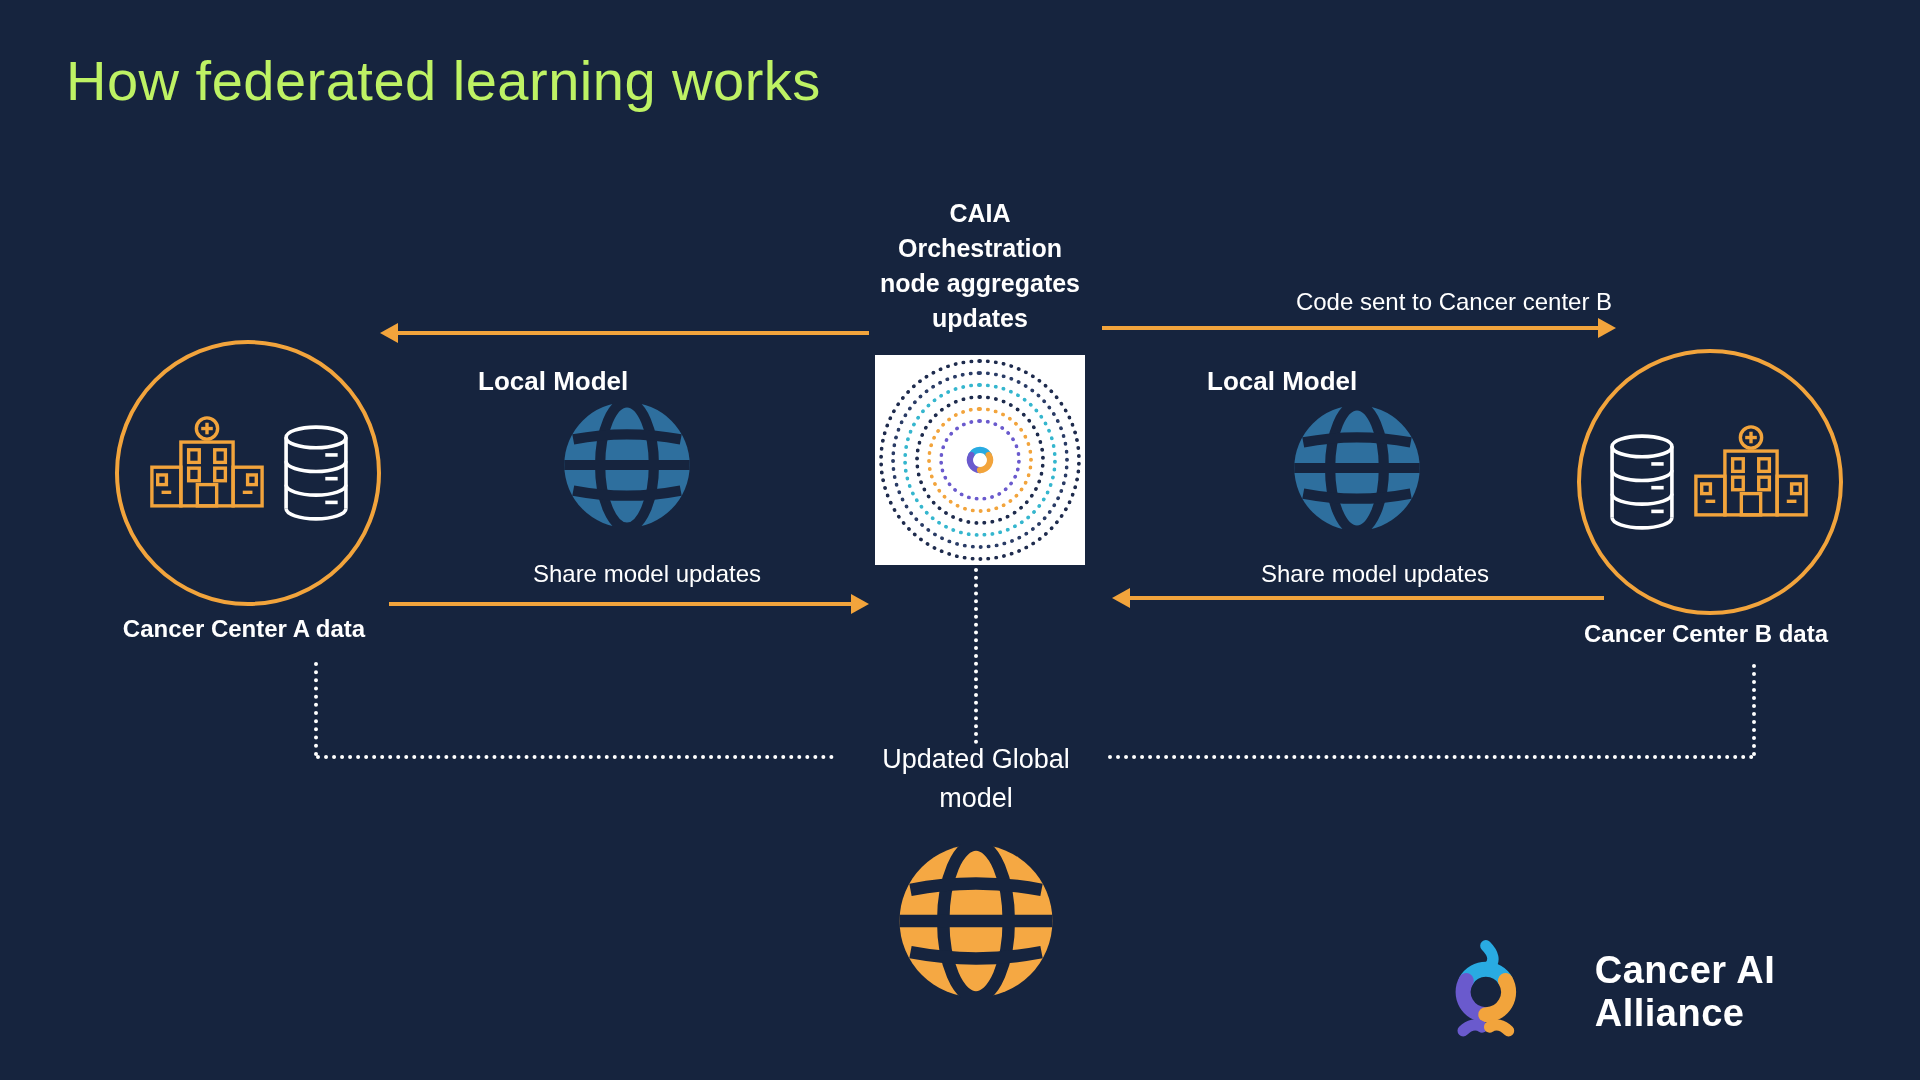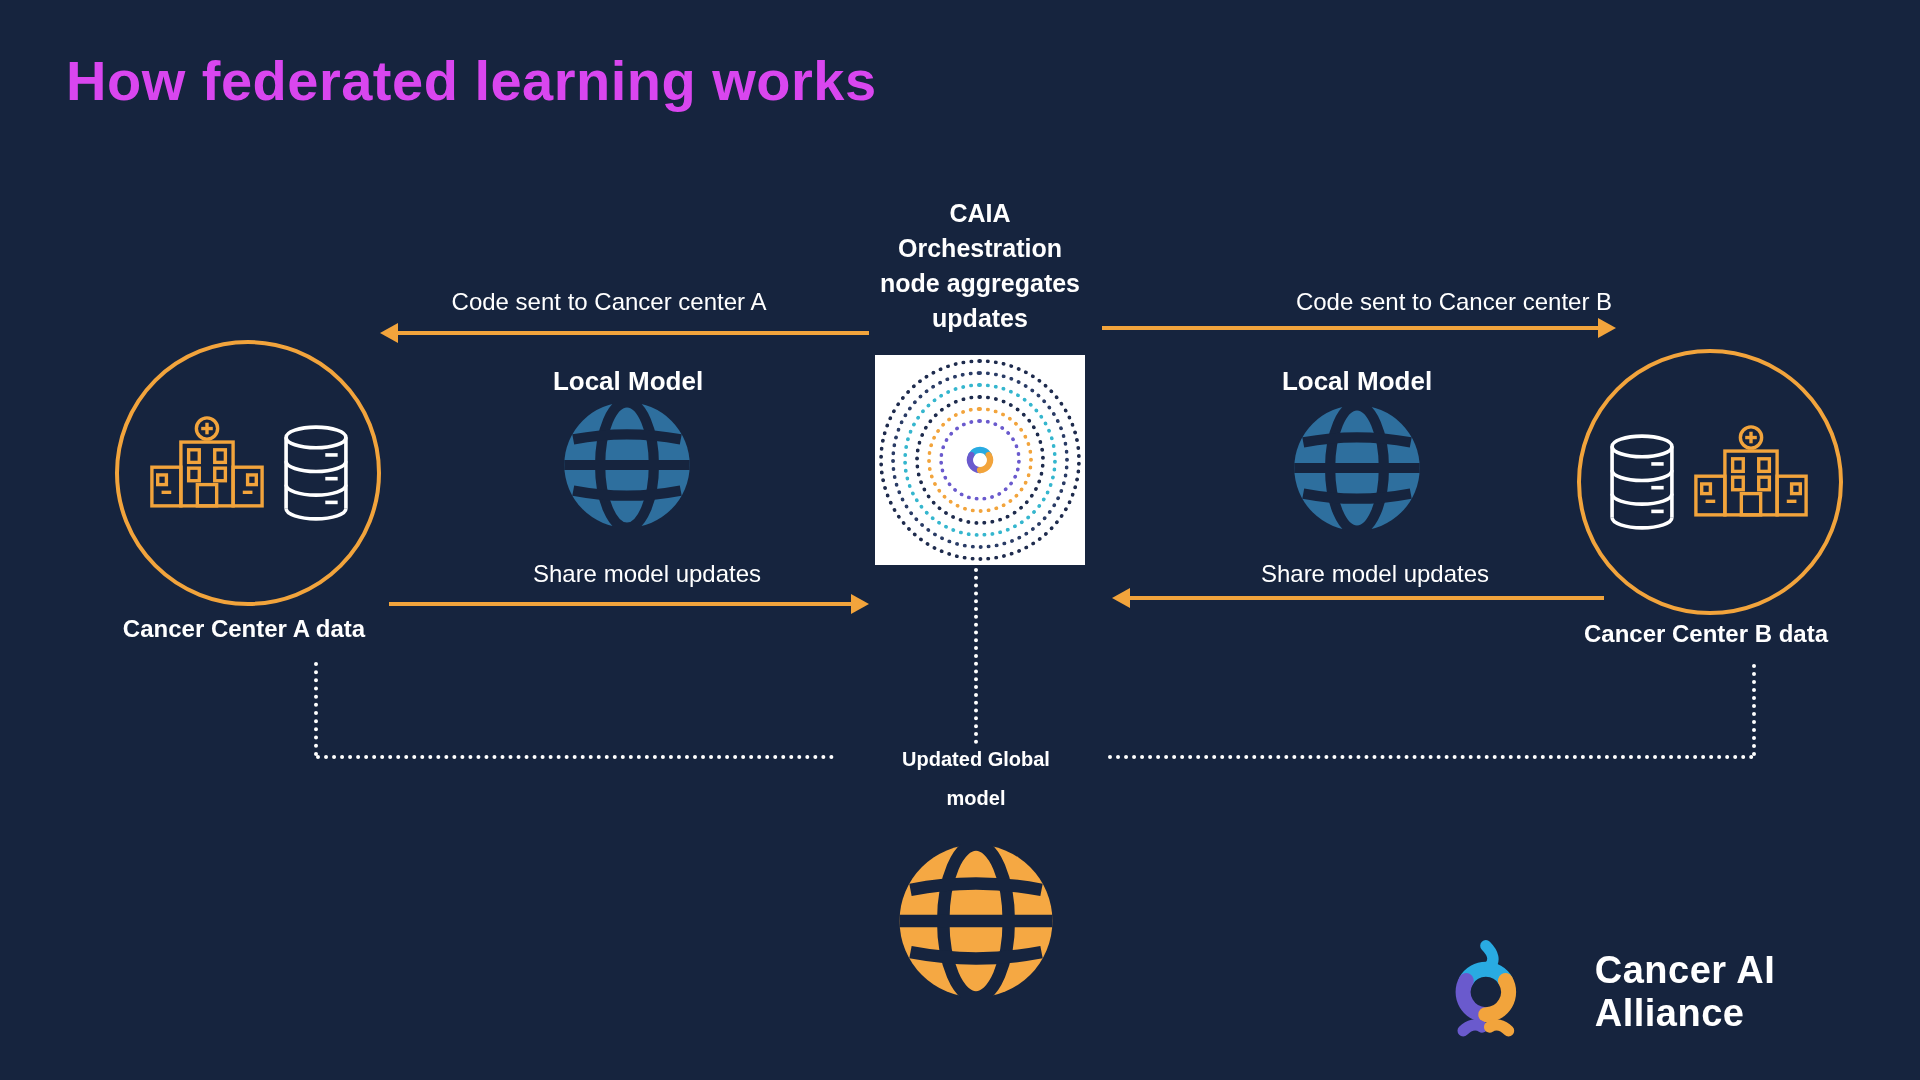--- a/index.html
+++ b/index.html
@@ -5,21 +5,21 @@
   html,body { margin:0; padding:0; background:#16243E; }
   .stage {
     position:relative; width:1920px; height:1080px; overflow:hidden;
     background:#16243E; color:#FFFFFF;
     font-family:"Liberation Sans", sans-serif;
   }
   .abs { position:absolute; }
   .pre { white-space:pre-line; }
 
   .title {
-    left:66px; top:48px; font-size:56px; font-weight:700; color:#d946ef;
+    left:66px; top:48px; font-size:56px; font-weight:400; color:#bef264;
     letter-spacing:0.5px;
   }
 
   .caia-label {
     left:830px; top:196px; width:300px; text-align:center;
     font-size:25px; font-weight:700; line-height:35px;
   }
 
   
   .hub {
@@ -42,21 +42,21 @@
     width:46px; height:46px;
   }
 
   
   .globe { width:128px; height:128px; }
   .globe-left  { left:563px; top:401px; color:#2E6F9E; }
   .globe-right { left:1293px; top:404px; color:#2E6F9E; }
   .globe-global { left:898px; top:843px; width:156px; height:156px; color:#F5A843; }
   .globe svg, .globe-global svg { width:100%; height:100%; display:block; }
 
-  .local-model { font-size:26px; font-weight:700; width:300px; text-align:center; }
+  .local-model { font-size:26px; font-weight:700; width:300px; }
   .lm-left  { left:478px; top:366px; }
   .lm-right { left:1207px; top:366px; }
 
   
   .site-circle {
     width:258px; height:258px; border:4px solid #F2A43C; border-radius:50%;
     display:flex; align-items:center; justify-content:center; gap:8px;
   }
   .site-a { left:115px; top:340px; }
   .site-b { left:1577px; top:349px; }
@@ -95,21 +95,21 @@
   .dot-v { width:0; border-left:4px dotted #FFFFFF; }
   .dot-h { height:0; border-top:4px dotted #FFFFFF; }
   .dv-center { left:974px;  top:568px; height:176px; }
   .dv-left   { left:314px;  top:662px; height:94px; }
   .dv-right  { left:1752px; top:664px; height:92px; }
   .dh-left   { left:316px;  top:755px; width:518px; }
   .dh-right  { left:1108px; top:755px; width:646px; }
 
   .global-label {
     left:776px; top:740px; width:400px; text-align:center;
-    font-size:20px; font-weight:700; line-height:39px;
+    font-size:27px; font-weight:400; line-height:39px;
   }
 
   
   .brand { left:1438px; top:940px; display:flex; align-items:center; gap:14px; }
   .brand-logo { width:100px; height:104px; }
   .brand-logo svg { width:100%; height:100%; display:block; }
   .brand-name { font-size:38px; font-weight:700; color:#FFFFFF; letter-spacing:0.5px;margin-left:47px; }
 
   .hands svg { width:100%; height:100%; display:block; }
 </style>
@@ -136,21 +136,20 @@
       <div class="hub-hands hands">
         <svg viewBox="0 0 100 110" fill="none" stroke-linecap="round">
           <path d="M29.2,43 A24 24 0 0 1 70.8,43" stroke="#29ABE2" stroke-width="15"></path>
           <path d="M50,79 A24 24 0 0 1 29.2,43" stroke="#6A5ACD" stroke-width="15"></path>
           <path d="M70.8,43 A24 24 0 0 1 50,79" stroke="#F2A43C" stroke-width="15"></path>
         </svg>
       </div>
     </div>
   </div>
 
-  <div class="abs arrow-label al-code-a">Code sent to Cancer center A</div>
   <div class="abs arrow-label al-code-b">Code sent to Cancer center B</div>
   <div class="abs arrow-label al-share-l">Share  model updates</div>
   <div class="abs arrow-label al-share-r">Share  model updates</div>
 
   <div class="abs arrow arrow-code-a">
     <div class="head-left"></div>
       <div class="shaft"></div>
   </div>
   <div class="abs arrow arrow-code-b">
     <div class="shaft"></div>

